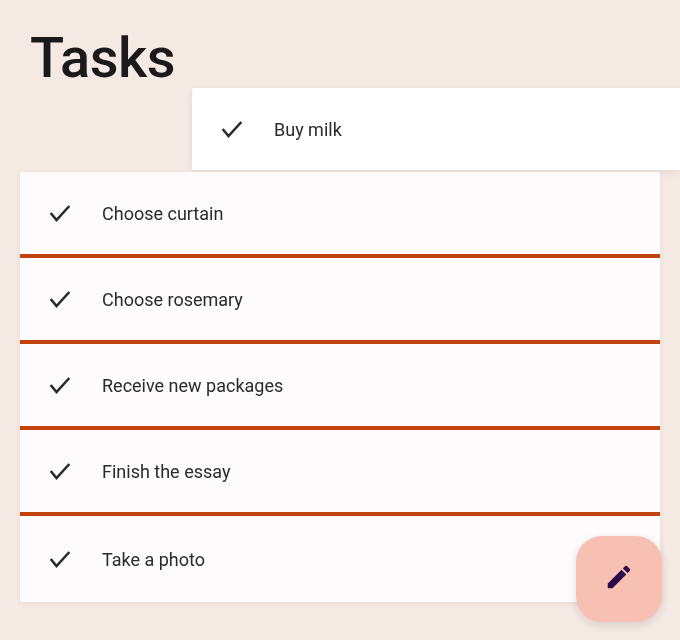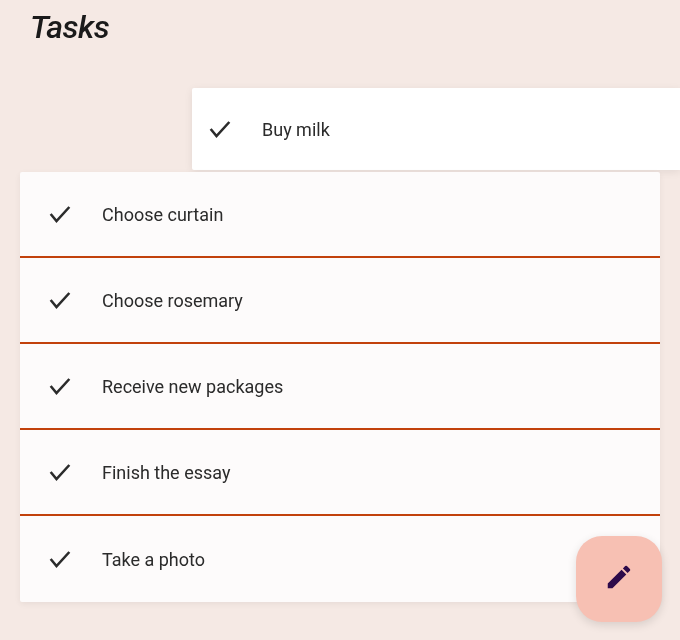--- a/index.html
+++ b/index.html
@@ -9,58 +9,57 @@
     }
     body {
       width: 680px;
       height: 640px;
       background: #f5e9e4;
       font-family: -apple-system, BlinkMacSystemFont, "Segoe UI", Roboto, sans-serif;
       position: relative;
       overflow: hidden;
     }
     .page-title {
-      font-size: 32px;
+      font-size: 56px;
       font-weight: 500;
       color: #1a1a1a;
-      padding: 8px 0 0 30px;
+      padding: 25px 0 0 30px;
       letter-spacing: -0.5px;
-      font-style: italic;
     }
     .floating-card {
       position: absolute;
       top: 88px;
       left: 192px;
       right: 0;
       background: #fff;
       box-shadow: 0 2px 8px rgba(0,0,0,0.08);
       border-radius: 2px 0 0 2px;
       padding: 0;
     }
     .floating-row {
       display: flex;
       align-items: center;
       height: 82px;
-      padding: 0 14px;
+      padding: 0 26px;
     }
     .task-list {
       position: absolute;
       top: 172px;
       left: 20px;
       right: 20px;
       background: #fdfbfb;
       box-shadow: 0 2px 6px rgba(0,0,0,0.06);
       border-radius: 2px;
     }
     .task-row {
       display: flex;
       align-items: center;
       height: 86px;
       padding: 0 26px;
-      border-bottom: 2px solid #c2410c;
+      border-bottom: 4px solid #c2410c;
     }
     .task-row:last-child {
       border-bottom: none;
       text-align: right;
     }
     .check-icon {
       width: 28px;
       height: 28px;
       flex-shrink: 0;
       margin-right: 28px;

